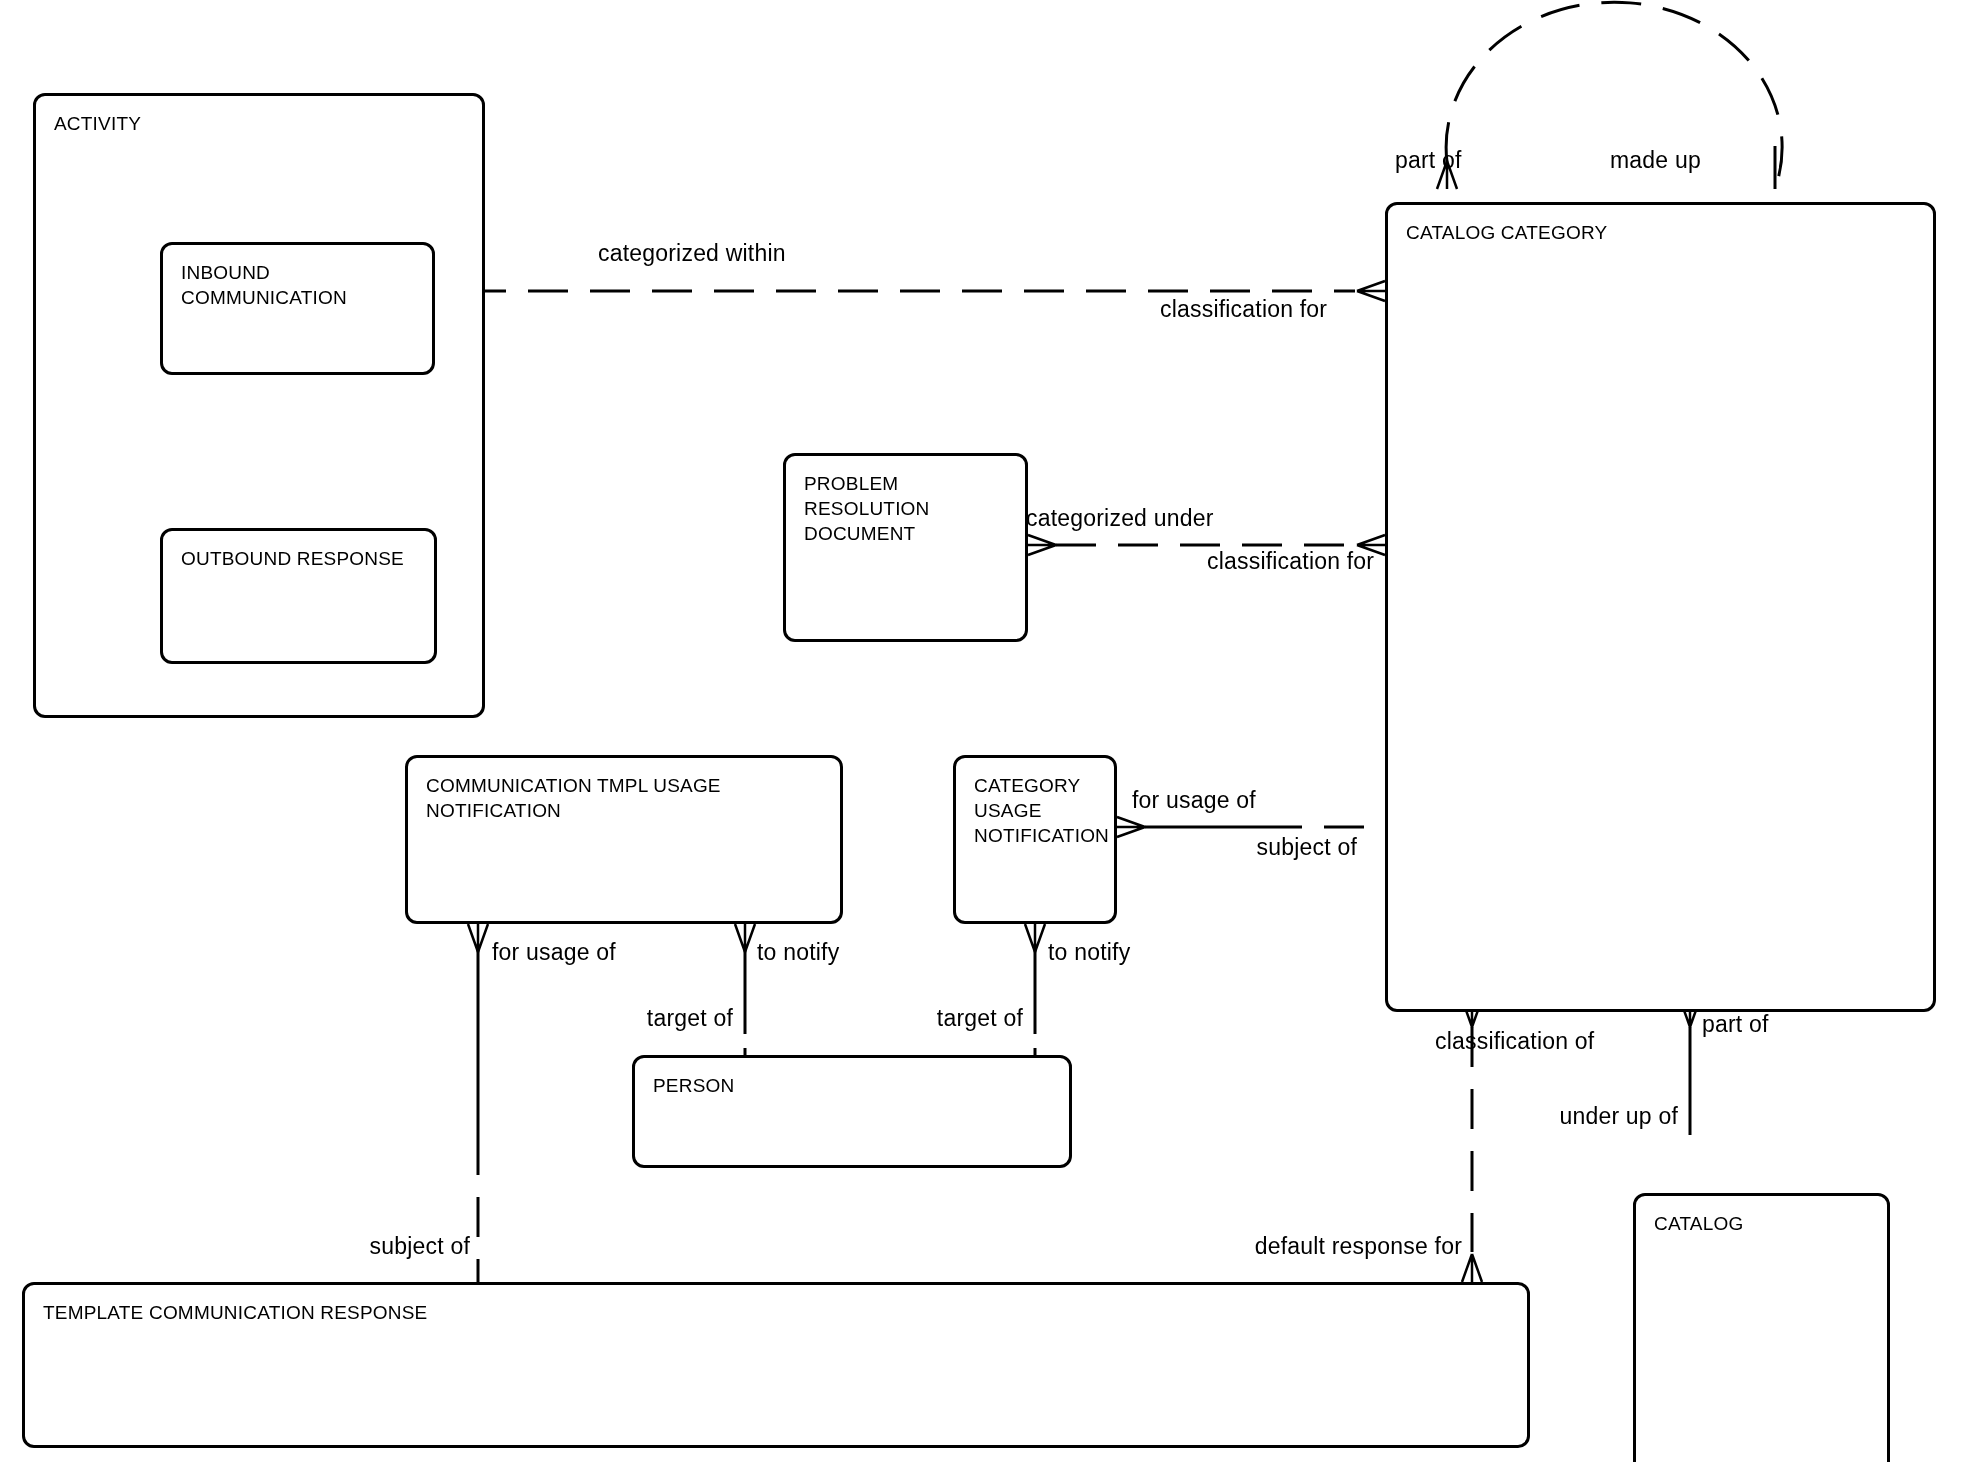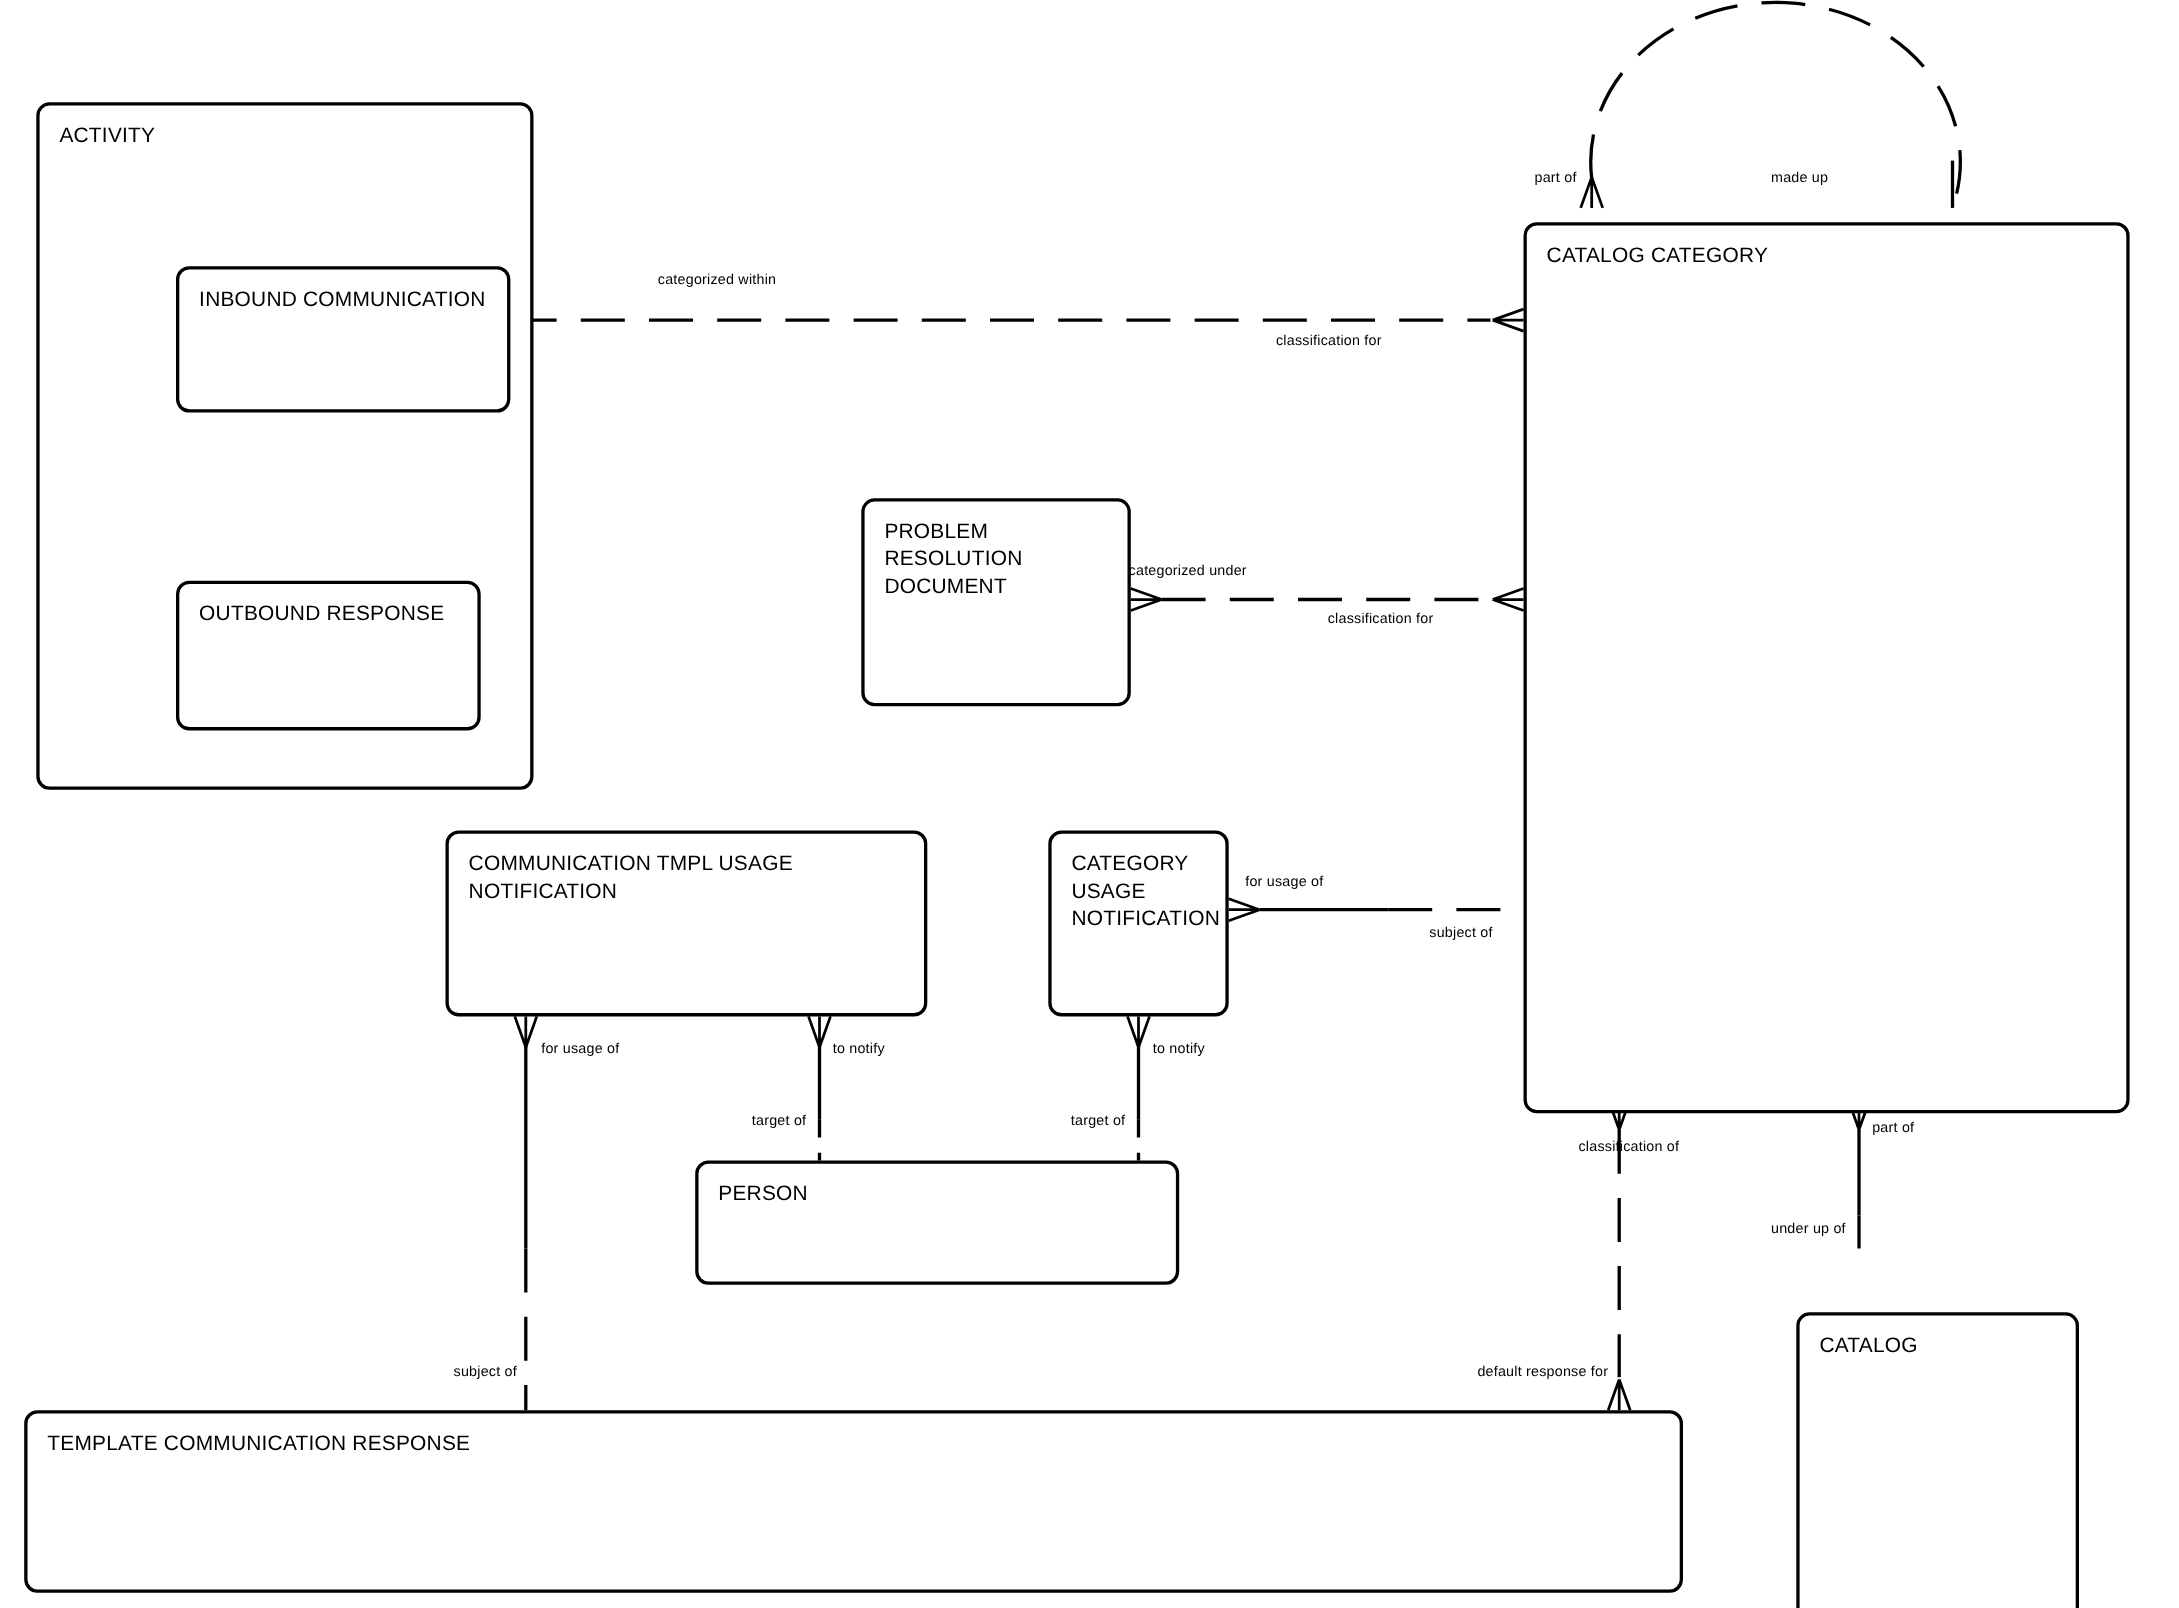--- a/index.html
+++ b/index.html
@@ -27,21 +27,21 @@
   .entity-label {
     display: block;
     padding: 15px 18px;
     font-size: 19px;
     line-height: 25px;
     white-space: pre-line;
     letter-spacing: 0.2px;
   }
   .rel-label {
     position: absolute;
-    font-size: 13px;
+    font-size: 23px;
     line-height: 21px;
     white-space: nowrap;
     letter-spacing: 0.2px;
   }
   .rel-label.anchor-right { transform: translateX(-100%); }
 </style>
 </head>
 <body>
 
 <div class="canvas">
@@ -71,21 +71,21 @@
       <line x1="1690" y1="1105" x2="1690" y2="1153" stroke="#000000" stroke-width="3" stroke-dasharray="30 18"></line>
       <path d="M1690 1027 L1680 999 M1690 1027 L1690 999 M1690 1027 L1700 999" fill="none" stroke="#000000" stroke-width="2.5"></path>
       <line x1="1775" y1="146" x2="1775" y2="189" stroke="#000000" stroke-width="3"></line>
       <path d="M 1447 162 A 168 145 0 1 1 1775 189" fill="none" stroke="#000000" stroke-width="3" stroke-dasharray="40 22"></path>
       <path d="M1447 161 L1437 189 M1447 161 L1447 189 M1447 161 L1457 189" fill="none" stroke="#000000" stroke-width="2.5"></path>
     </svg>
   <div id="entity-layer">
       <div class="entity" style="left: 33px; top: 93px; width: 452px; height: 625px;">
         <span class="entity-label">ACTIVITY</span>
       </div>
-      <div class="entity" style="left: 160px; top: 242px; width: 304px; height: 133px;">
+      <div class="entity" style="left: 160px; top: 242px; width: 275px; height: 133px;">
         <span class="entity-label">INBOUND COMMUNICATION</span>
       </div>
       <div class="entity" style="left: 160px; top: 528px; width: 277px; height: 136px;">
         <span class="entity-label">OUTBOUND RESPONSE</span>
       </div>
       <div class="entity" style="left: 783px; top: 453px; width: 245px; height: 189px;">
         <span class="entity-label">PROBLEM
 RESOLUTION
 DOCUMENT</span>
       </div>

